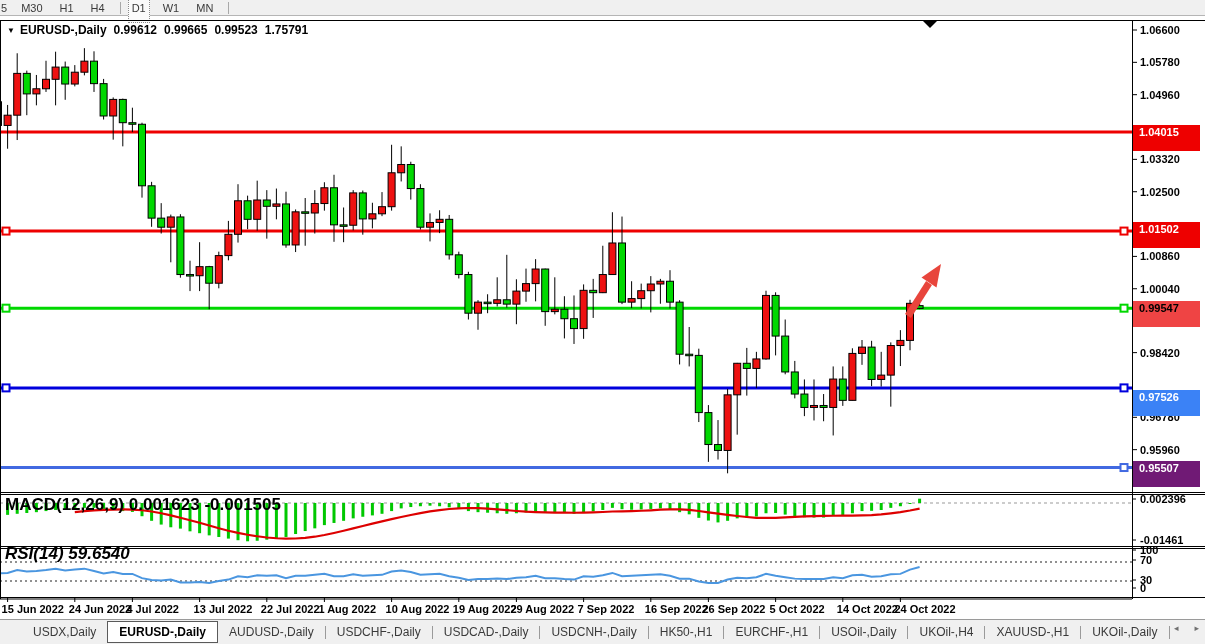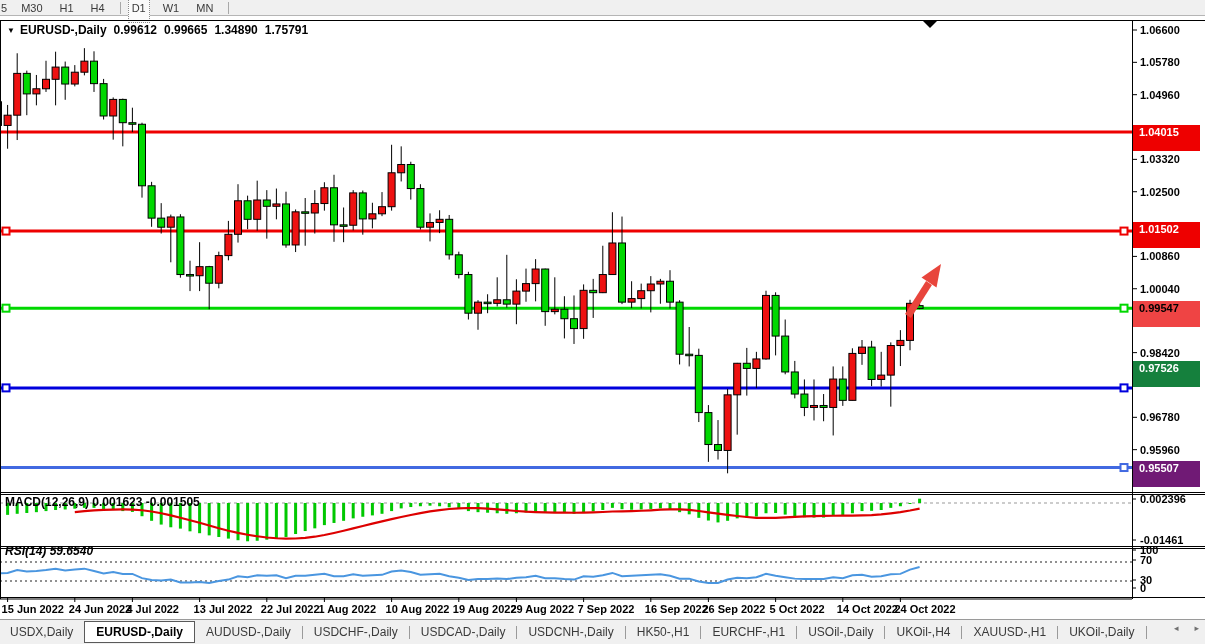--- a/index.html
+++ b/index.html
@@ -13,28 +13,28 @@
   .tf{padding:0 4px;margin-right:9px;white-space:nowrap;cursor:default;}
   .tf:first-child{margin-left:0;margin-right:6px;padding-left:1px;}
   .tf.active{background:#fbfbfb;border:1px dotted #8a8a8a;padding:8px 3px;text-align:right;}
   .tsep{width:1px;height:12px;background:#a8a8a8;margin:0 7px 0 2px;}
   
   #title{position:absolute;left:7px;top:23px;font-size:12px;font-weight:bold;color:#000;
          display:flex;align-items:center;white-space:nowrap;z-index:5;}
   #title .caret{font-size:8px;margin-right:5px;}
   #title span.v{margin-left:7px;text-align:center;}
   
-  .pane-label{position:absolute;left:5px;font-size:12px;font-weight:bold;color:#000;z-index:5;white-space:nowrap;}
+  .pane-label{position:absolute;left:5px;font-size:17px;font-weight:bold;color:#000;z-index:5;white-space:nowrap;}
   
   .price-label{position:absolute;left:1133px;width:67px;height:26px;line-height:14px;
                font-size:11px;font-weight:bold;padding-left:6px;box-sizing:border-box;z-index:6;}
   
   #tabbar{position:absolute;left:0;top:619px;width:100%;height:25px;background:#f0f0f0;
           border-top:1px solid #9a9a9a;display:flex;align-items:center;font-size:12px;
-          color:#3a3a3a;padding-left:1px;box-sizing:border-box;}
+          color:#3a3a3a;padding-left:24px;box-sizing:border-box;}
   .tab{padding:2px 9px;white-space:nowrap;cursor:default;}
   .tab.active{background:#fff;border:1px solid #5a5a5a;font-weight:bold;color:#000;
               padding:3px 11px;margin:0 2px;}
   .tabsep{width:1px;height:13px;background:#9a9a9a;margin:0 2px;flex:none;}
   #tabscroll{position:absolute;right:3px;top:621px;display:flex;gap:10px;z-index:7;
              font-size:9px;color:#707070;}
   #tabscroll span{cursor:default;padding:2px 3px;}
 </style>
 </head>
 <body>
@@ -457,32 +457,32 @@
       <text x="836.8" y="613" font-size="11" font-weight="bold" fill="#000">14 Oct 2022</text>
       <line x1="900.4" y1="598" x2="900.4" y2="602" stroke="#000"></line>
       <text x="894.4" y="613" font-size="11" font-weight="bold" fill="#000">24 Oct 2022</text>
     </svg>
 
   <div id="title">
     <span class="caret">▼</span>
     <span>EURUSD-,Daily</span>
     <span class="v">0.99612</span>
     <span class="v">0.99665</span>
-    <span class="v">1.34890</span>
+    <span class="v">0.99523</span>
     <span class="v">1.75791</span>
   </div>
 
   <div class="pane-label" style="top:495px;">MACD(12,26,9) 0.001623 -0.001505</div>
   <div class="pane-label" style="top:544px;font-style:italic;">RSI(14) 59.6540</div>
 
   <div id="price-labels">
       <div class="price-label" style="top: 124.956px; background: rgb(238, 0, 0); color: rgb(255, 255, 255);">1.04015</div>
       <div class="price-label" style="top: 222px; background: rgb(238, 0, 0); color: rgb(255, 255, 255);">1.01502</div>
       <div class="price-label" style="top: 301.181px; background: #ef4444; color: rgb(0, 0, 0);">0.99547</div>
-      <div class="price-label" style="top: 361px; background: #15803d; color: rgb(255, 255, 255);">0.97526</div>
+      <div class="price-label" style="top: 390px; background: #3b82f6; color: rgb(255, 255, 255);">0.97526</div>
       <div class="price-label" style="top: 460.525px; background: #701a75; color: rgb(255, 255, 255);">0.95507</div>
     </div>
 
   <div id="tabbar">
       <span class="tab">USDX,Daily</span>
       <span class="tab active">EURUSD-,Daily</span>
       <span class="tab">AUDUSD-,Daily</span>
       <div class="tabsep"></div>
       <span class="tab">USDCHF-,Daily</span>
       <div class="tabsep"></div>

